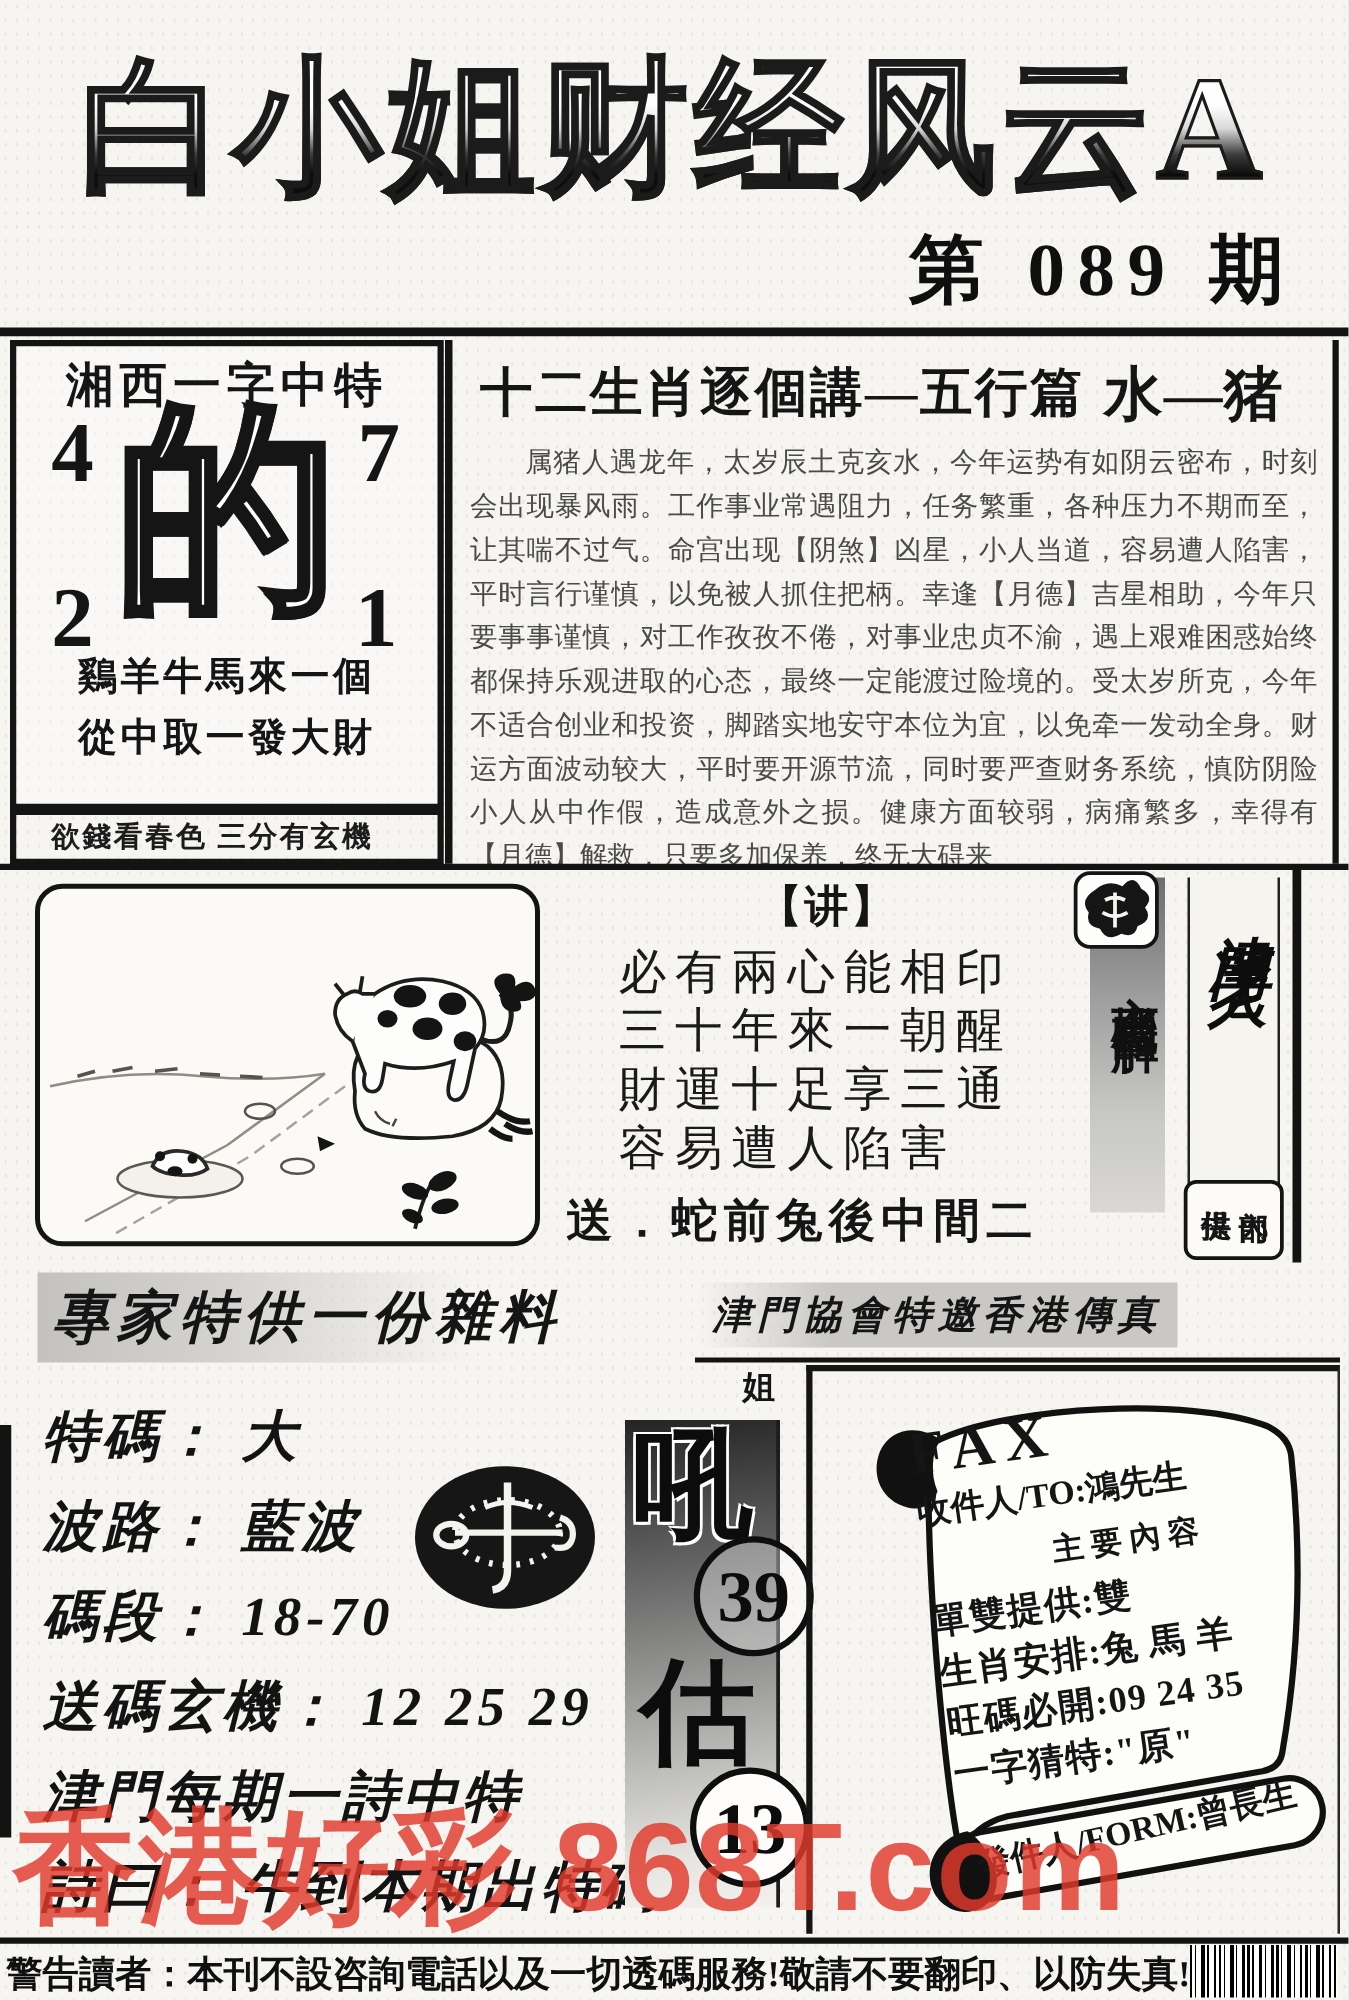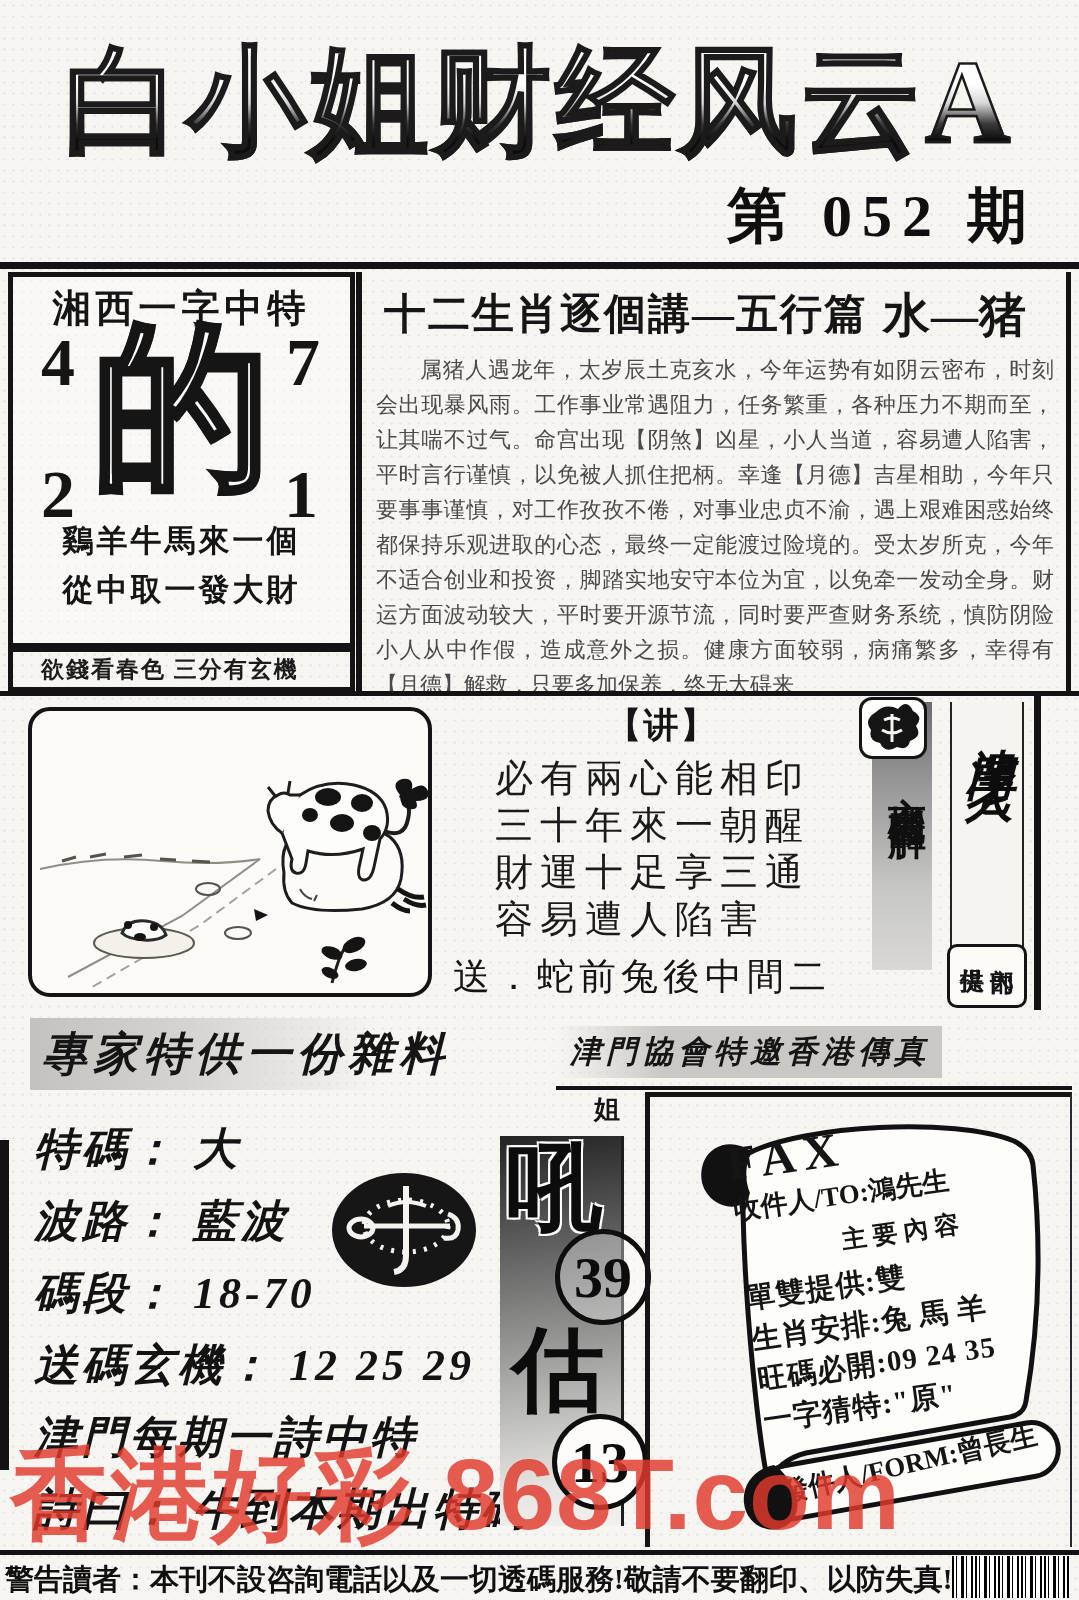--- a/index.html
+++ b/index.html
@@ -69,21 +69,21 @@
 
   
   .picture-box {
     position:absolute; left:28px; top:707px; width:404px; height:290px;
     border:4px solid #141414; border-radius:22px; box-sizing:border-box;
     background:#fbfaf7; overflow:hidden;
   }
   .verse { position:absolute; left:447px; top:702px; width:430px; }
   .verse-title { text-align:center; font-size:35px; font-weight:bold; letter-spacing:2px; margin-bottom:6px; }
   .verse-line { font-size:38px; line-height:47px; letter-spacing:7px; padding-left:48px; color:#1a1a1a; }
-  .send-line { font-size:37px; margin-top:9px; letter-spacing:5px; padding-left:6px; font-weight:400; }
+  .send-line { font-size:37px; margin-top:9px; letter-spacing:5px; padding-left:6px; font-weight:700; }
 
   .strip-xj {
     position:absolute; left:872px; top:702px; width:60px; height:268px;
     background:linear-gradient(180deg,#6d6d6d 0%,#9d9d9d 35%,#c7c7c5 70%,#d9d8d4 100%);
   }
   .strip-xj-text {
     position:absolute; left:0; top:64px; width:100%;
     writing-mode:vertical-rl; text-orientation:upright;
     font-size:38px; font-weight:bold; letter-spacing:9px; color:#101010;
     display:flex; justify-content:center;
@@ -188,21 +188,21 @@
       #000 9px 12px,#fff 12px 14px,#000 14px 15px,#fff 15px 19px,
       #000 19px 21px,#fff 21px 23px);
   }
 </style>
 </head>
 <body>
 
 <div class="page">
 
   <div class="masthead">白小姐财经风云A</div>
-  <div class="issue">第 052 期</div>
+  <div class="issue">第 089 期</div>
   <div class="rule" style="left:0;top:262px;width:1079px;height:7px;"></div>
 
   <div class="left-box">
     <div class="lb-title">湘西一字中特</div>
     <div class="lb-num lb-n1">4</div>
     <div class="lb-num lb-n2">7</div>
     <div class="lb-num lb-n3">2</div>
     <div class="lb-num lb-n4">1</div>
     <div class="lb-char">的</div>
     <div class="lb-line lb-l2">從中取一發大財</div>

